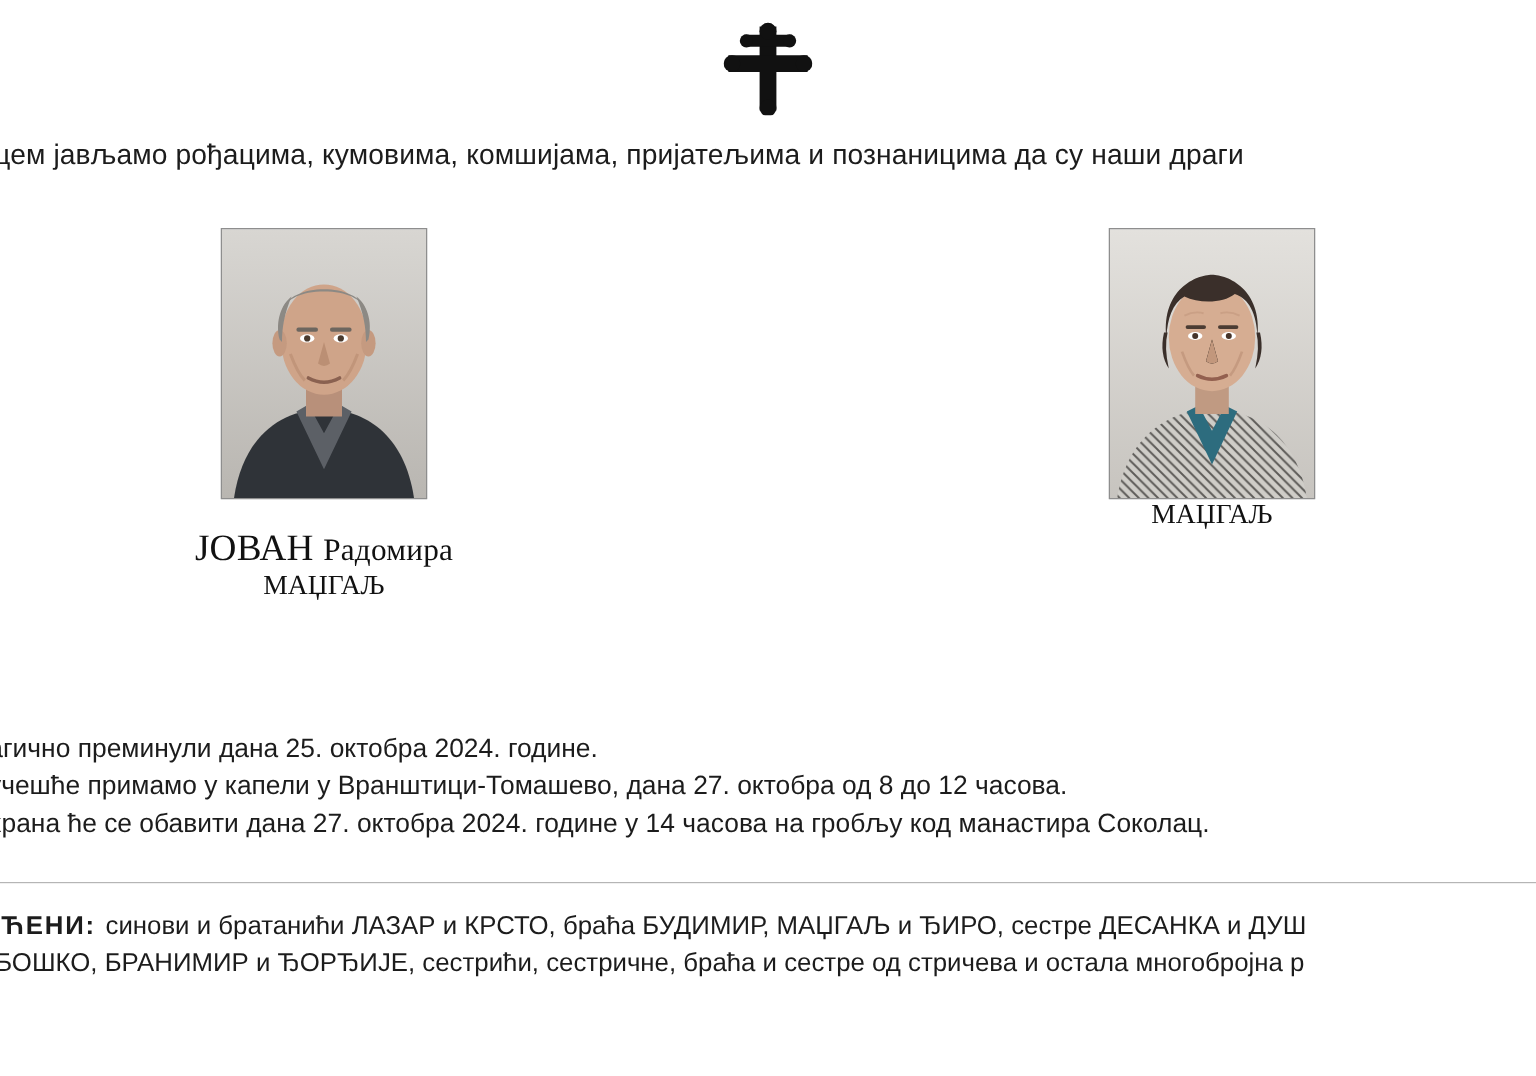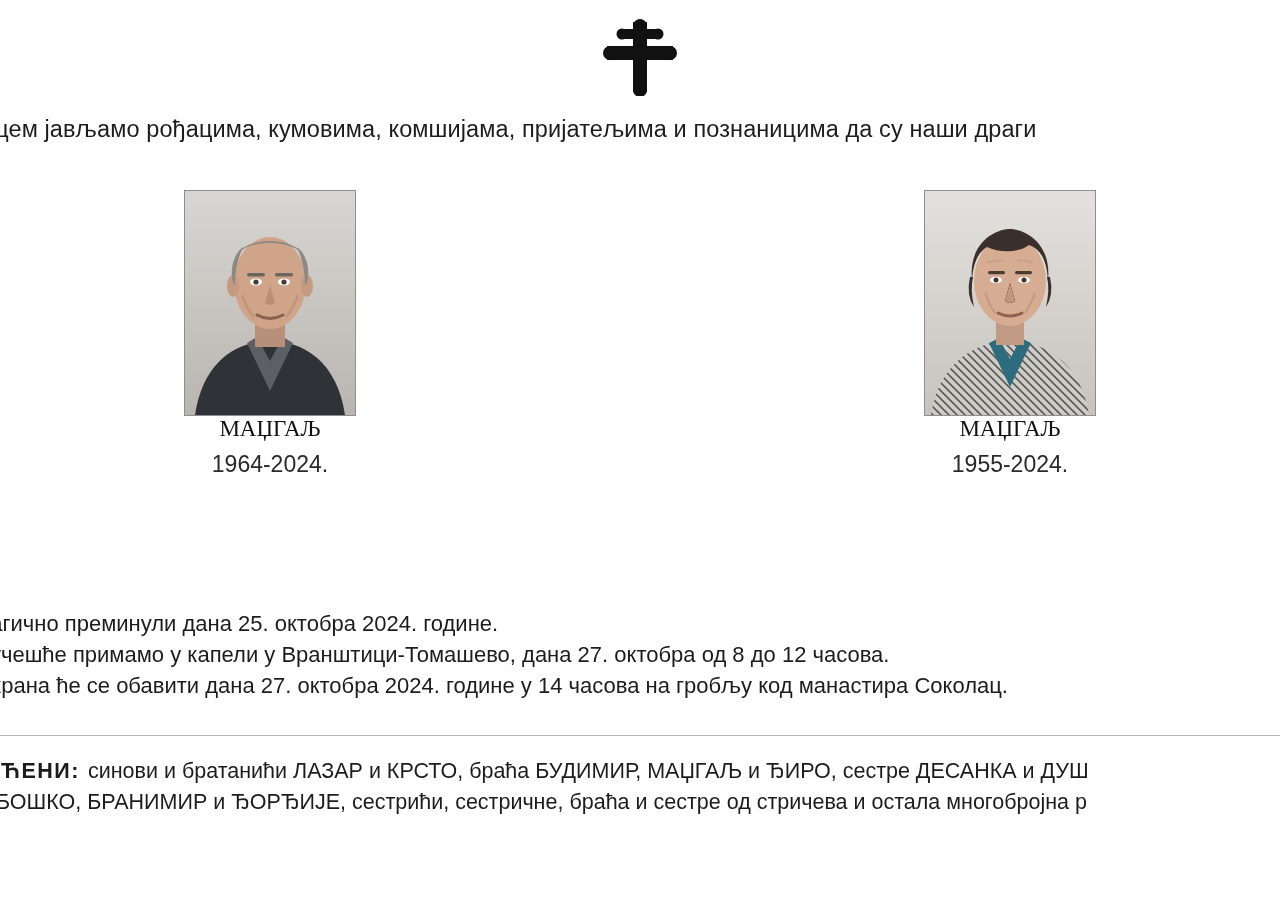--- a/index.html
+++ b/index.html
@@ -205,22 +205,25 @@
           <circle cx="99" cy="91" r="2.6" fill="#4a3a2e"></circle>
 
           <path d="M85 94 L80 112 q5 4 10 0 Z" fill="#bb8f74"></path>
 
           <path d="M72 124 q13 7 26 0" stroke="#8a6150" stroke-width="3" fill="none" stroke-linecap="round"></path>
 
           <path d="M57 104 q6 16 12 22" stroke="#bb8f74" stroke-width="2.5" fill="none" opacity="0.7"></path>
           <path d="M113 104 q-6 16 -12 22" stroke="#bb8f74" stroke-width="2.5" fill="none" opacity="0.7"></path>
         </svg>
       </div>
+      <div class="person-name">
+        <span class="given">ЈОВАН</span>
+        <span class="patronymic">Радомира</span>
+      </div>
       <div class="person-surname">МАЏГАЉ</div>
-      <div class="person-years">1964-2024.</div>
     </div>
 
     <div class="person">
       <div class="portrait-frame">
         <svg class="portrait-svg" viewBox="0 0 170 224" xmlns="http://www.w3.org/2000/svg">
           <defs>
             <linearGradient id="bgw" x1="0" y1="0" x2="0" y2="1">
               <stop offset="0%" stop-color="#e3e1dd"></stop>
               <stop offset="100%" stop-color="#c7c4bf"></stop>
             </linearGradient>
@@ -256,21 +259,20 @@
 
           <path d="M73 122 q12 6 24 0" stroke="#93604f" stroke-width="3" fill="none" stroke-linecap="round"></path>
 
           <path d="M60 102 q5 14 10 20" stroke="#bf947a" stroke-width="2.2" fill="none" opacity="0.75"></path>
           <path d="M110 102 q-5 14 -10 20" stroke="#bf947a" stroke-width="2.2" fill="none" opacity="0.75"></path>
           <path d="M62 72 q8 -4 16 -2" stroke="#c49a80" stroke-width="1.6" fill="none" opacity="0.7"></path>
           <path d="M92 70 q8 -2 16 2" stroke="#c49a80" stroke-width="1.6" fill="none" opacity="0.7"></path>
         </svg>
       </div>
       <div class="person-surname">МАЏГАЉ</div>
-      <div class="person-years">1955-2024.</div>
     </div>
 
   </div>
 
   <div class="details">
     <div>рагично преминули дана 25. октобра 2024. године.</div>
     <div>аучешће примамо у капели у Вранштици-Томашево, дана 27. октобра од 8 до 12 часова.</div>
     <div>ахрана ће се обавити дана 27. октобра 2024. године у 14 часова на гробљу код манастира Соколац.</div>
   </div>
 

